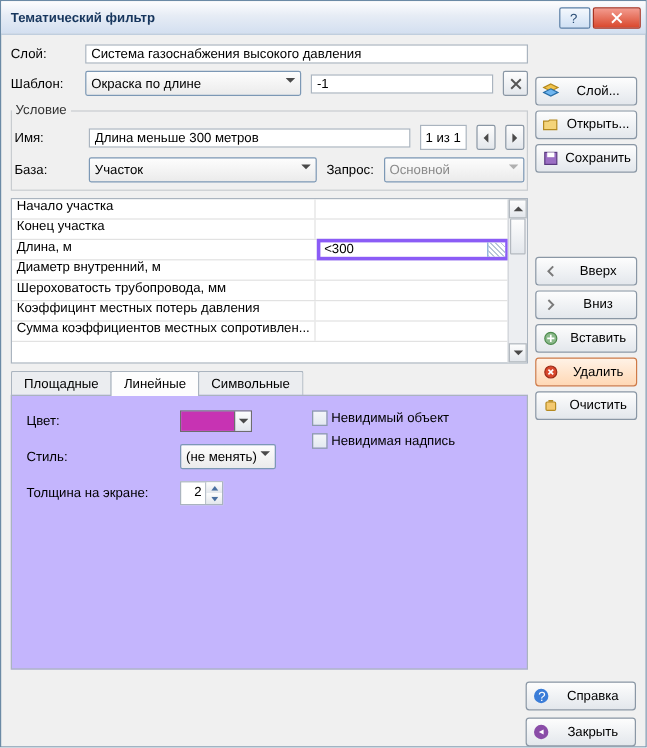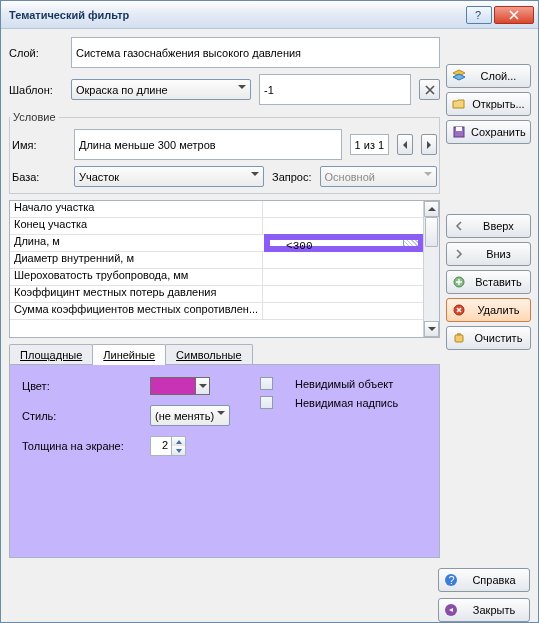--- a/index.html
+++ b/index.html
@@ -8,59 +8,59 @@
   .titlebar { height: 28px; background: linear-gradient(#fdfdfe,#e6ecf5 45%,#d3dff0); display: flex; align-items: center; padding: 0 4px 0 8px; border-bottom: 1px solid #b5c6da; }
   .titlebar .title { flex: 1; color: #17365d; font-weight: bold; }
   .titlebar .winbtn { width: 26px; height: 18px; margin-left: 2px; border: 1px solid #5a7fa6; border-radius: 2px; display: flex; align-items: center; justify-content: center; background: linear-gradient(#f4f8fd,#cfe0f4); color: #2a4d75; cursor: pointer; }
   .titlebar .winbtn.close { background: linear-gradient(#f39c8f,#d9472c); color: #fff; border-color: #a83220; width: 40px; }
   .winbtn svg { width: 10px; height: 10px; }
   .body { flex: 1; padding: 8px; display: flex; gap: 6px; }
   .main { flex: 1; display: flex; flex-direction: column; }
   .side { width: 92px; display: flex; flex-direction: column; gap: 4px; margin-top: 27px; }
   .row { display: flex; align-items: center; margin-bottom: 6px; gap: 8px; }
   .lbl { width: 54px; color: #000; }
-  .txt { flex: 1; height: 31px; border: 1px solid #aab4bf; background: #fff; padding: 2px 4px; }
+  .txt { flex: 1; height: 16px; border: 1px solid #aab4bf; background: #fff; padding: 2px 4px; }
   .combo { flex: 1; height: 21px; border: 1px solid #7c98b5; background: linear-gradient(#fdfdfd,#ebebeb); display: flex; align-items: center; padding: 0 4px; position: relative; border-radius: 2px; }
   .combo .arrow { position: absolute; right: 4px; top: 3px; }
   .arrow svg, .tinyarrow svg { width: 8px; height: 8px; }
   .iconbtn { width: 21px; height: 21px; border: 1px solid #8a97a5; background: linear-gradient(#fdfdfd,#e3e7ec); display: flex; align-items: center; justify-content: center; border-radius: 2px; cursor: pointer; }
   .sidebtn { height: 24px; border: 1px solid #8a97a5; background: linear-gradient(#fdfdfd,#e3e7ec); display: flex; align-items: center; border-radius: 3px; padding: 0 4px; cursor: pointer; gap: 4px; }
   .sidebtn.danger { border-color: #cf7a47; background: linear-gradient(#fff2e6,#ffd8b5); }
   .sidebtn .sbicon { width: 16px; height: 16px; display: flex; align-items: center; justify-content: center; }
   .sidebtn .sblabel { flex: 1; text-align: center; }
   fieldset.cond { border: 1px solid #c8ccd0; border-top: 1px solid #c8ccd0; padding: 6px 0 0 0; margin: 0 0 6px 0; }
   fieldset.cond legend { color: #333; padding: 0 3px; margin-top: 45px; }
   .counter { border: 1px solid #aab4bf; background: #fff; padding: 2px 4px; height: 21px; display: flex; align-items: center; }
   .tinyarrow { width: 16px; height: 21px; border: 1px solid #8a97a5; background: linear-gradient(#fdfdfd,#e3e7ec); display: flex; align-items: center; justify-content: center; border-radius: 2px; cursor: pointer; }
   .grid { border: 1px solid #aab4bf; background: #fff; height: 138px; display: flex; }
   .gridbody { flex: 1; overflow: hidden; }
   .gr { display: flex; border-bottom: 1px solid #e2e2e2; height: 17px; justify-content: space-between; }
   .gc1 { flex: 1; padding: 0 4px; border-right: 1px solid #e2e2e2; white-space: nowrap; overflow: hidden; }
   .gc2 { width: 160px; padding: 0 4px; }
-  .gr.sel .gc2 { border: 6px solid #8b5cf6; margin: -1px; padding: 0 16px; background: #fff; position: relative; font-family: Liberation Mono, monospace; }
+  .gr.sel .gc2 { border: 3px solid #8b5cf6; margin: -1px; padding: 0 3px; background: #fff; position: relative; }
   .gr.sel .gc2::after { content: ""; position: absolute; right: 0; top: 0; width: 14px; height: 100%; background: repeating-linear-gradient(45deg,#b9c7d8 0 1px,transparent 1px 3px); border-left: 1px solid #7aa7d7; }
   .vscroll { width: 16px; background: #eceef1; border-left: 1px solid #cfd3d8; display: flex; flex-direction: column; }
   .vscroll .vsbtn { height: 16px; border: 1px solid #b2b8bf; background: linear-gradient(#fdfdfd,#e3e7ec); display: flex; align-items: center; justify-content: center; }
   .vscroll .track { flex: 1; position: relative; }
   .vscroll .thumb { position: absolute; left: 1px; right: 1px; top: 0; height: 30px; border: 1px solid #b2b8bf; background: linear-gradient(#fdfdfd,#e3e7ec); border-radius: 1px; }
   .tabs { display: flex; margin-top: 6px; }
-  .tab { padding: 4px 10px; border: 1px solid #aab4bf; border-bottom: none; background: #ebedf0; margin-right: -1px; border-radius: 2px 2px 0 0; cursor: pointer; text-decoration: underline; }
+  .tab { padding: 4px 10px; border: 1px solid #aab4bf; border-bottom: none; background: #ebedf0; margin-right: -1px; border-radius: 2px 2px 0 0; cursor: pointer; }
   .tab.active { background: #fdfdfd; position: relative; z-index: 2; }
   .tabpanel { border: 1px solid #aab4bf; background: #c4b5fd; flex: 1; padding: 12px; margin-top: -1px; display: flex; gap: 30px; }
   .props { display: flex; flex-direction: column; gap: 10px; }
   .props .row { margin: 0; }
   .props .lbl2 { width: 120px; }
   .swatch { width: 60px; height: 18px; border: 1px solid #6d6d6d; display: flex; }
   .swatch .col { flex: 1; background: #c733b3; }
   .swatch .dd { width: 14px; border-left: 1px solid #6d6d6d; background: linear-gradient(#fdfdfd,#e3e7ec); display: flex; align-items: center; justify-content: center; }
   .spin { width: 36px; height: 20px; border: 1px solid #aab4bf; background: #fff; display: flex; }
   .spin .val { flex: 1; text-align: right; padding: 2px 3px 0 0; }
   .spin .arrows { width: 14px; display: flex; flex-direction: column; border-left: 1px solid #aab4bf; }
   .spin .arrows div { flex: 1; display: flex; align-items: center; justify-content: center; background: linear-gradient(#fdfdfd,#e3e7ec); }
-  .chk { display: flex; align-items: flex-end; gap: 22px; margin-bottom: 6px; }
+  .chk { display: flex; align-items: flex-end; gap: 3px; margin-bottom: 6px; }
   .chk .box { width: 13px; height: 13px; border: 1px solid #8c9cab; background: linear-gradient(#f4f6f9,#e3e9f0); }
   .footer { height: 56px; display: flex; justify-content: flex-end; align-items: flex-start; gap: 6px; padding: 2px 8px 0 0; flex-direction: column; align-items: flex-end; }
   .footer .sidebtn { width: 92px; }
   svg { display: block; }
 </style>
 </head>
 <body>
 
 <div class="window">
   <div class="titlebar">

